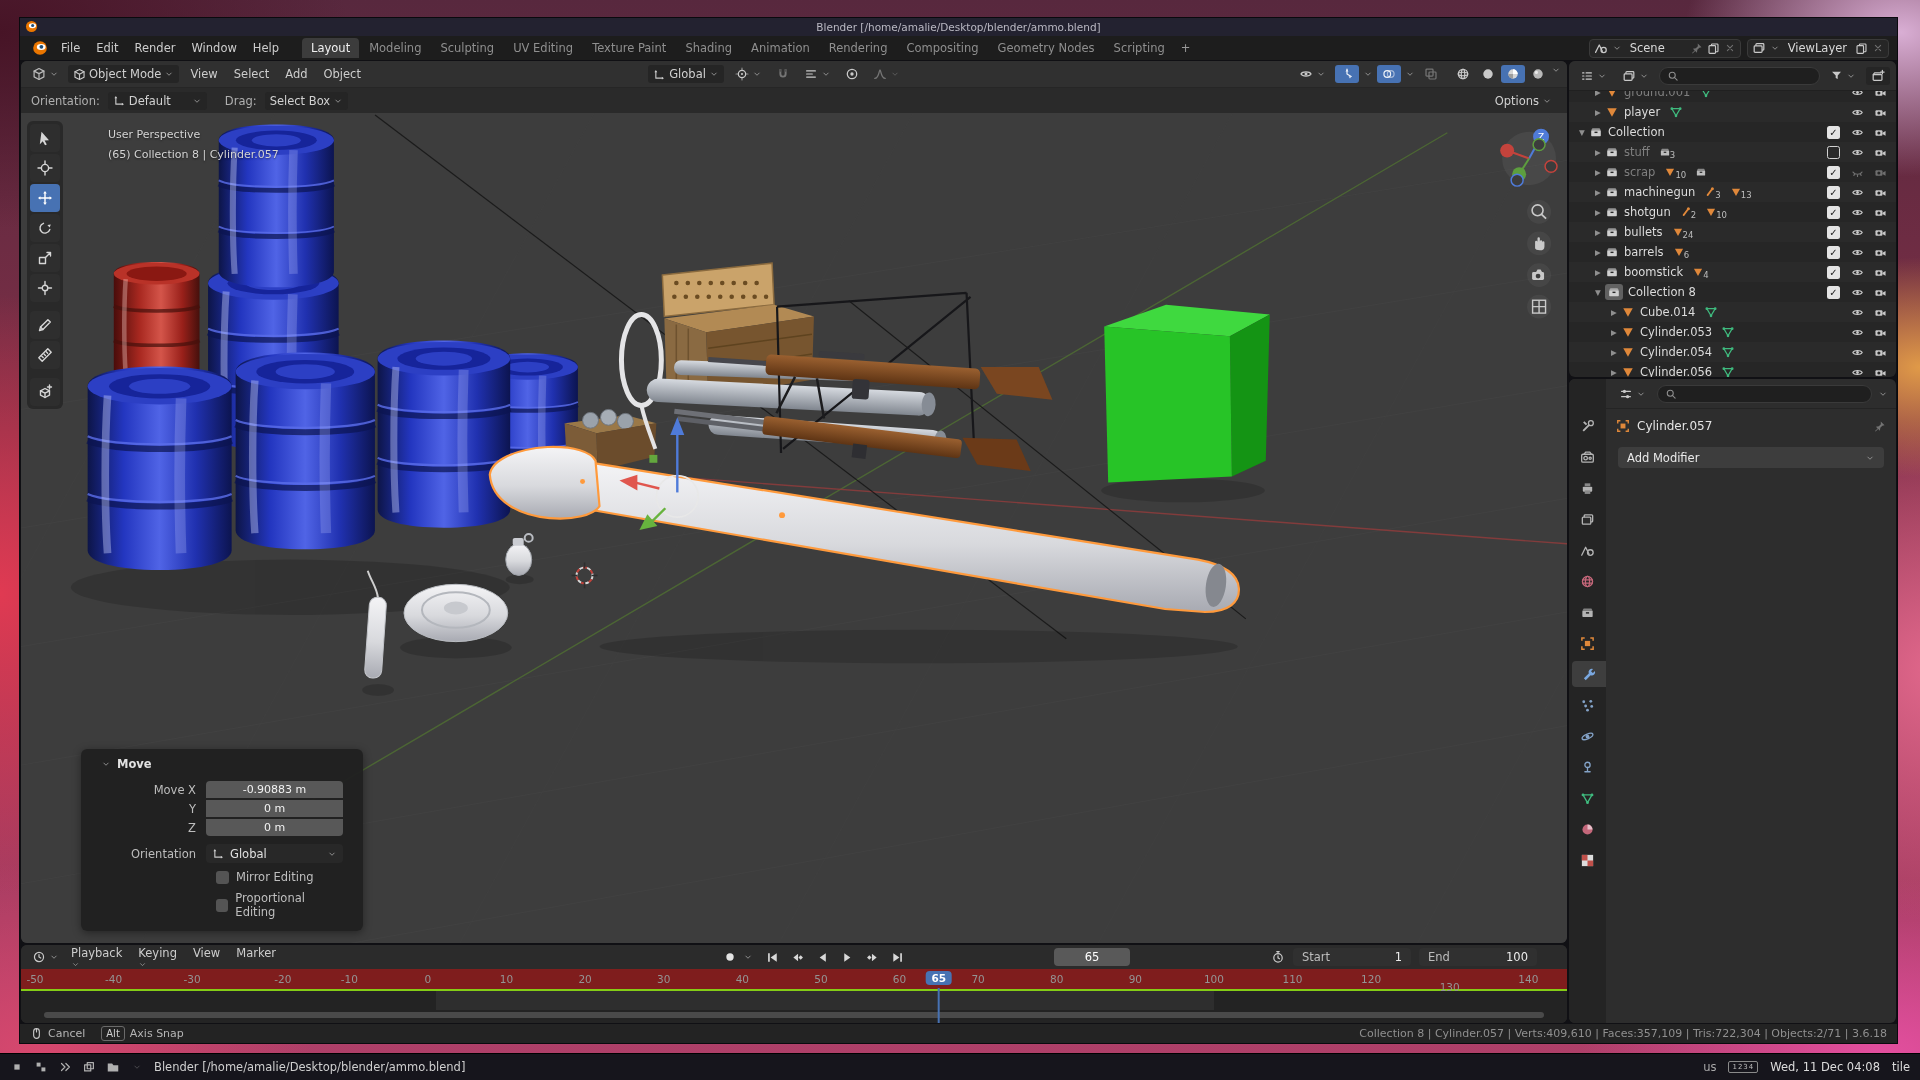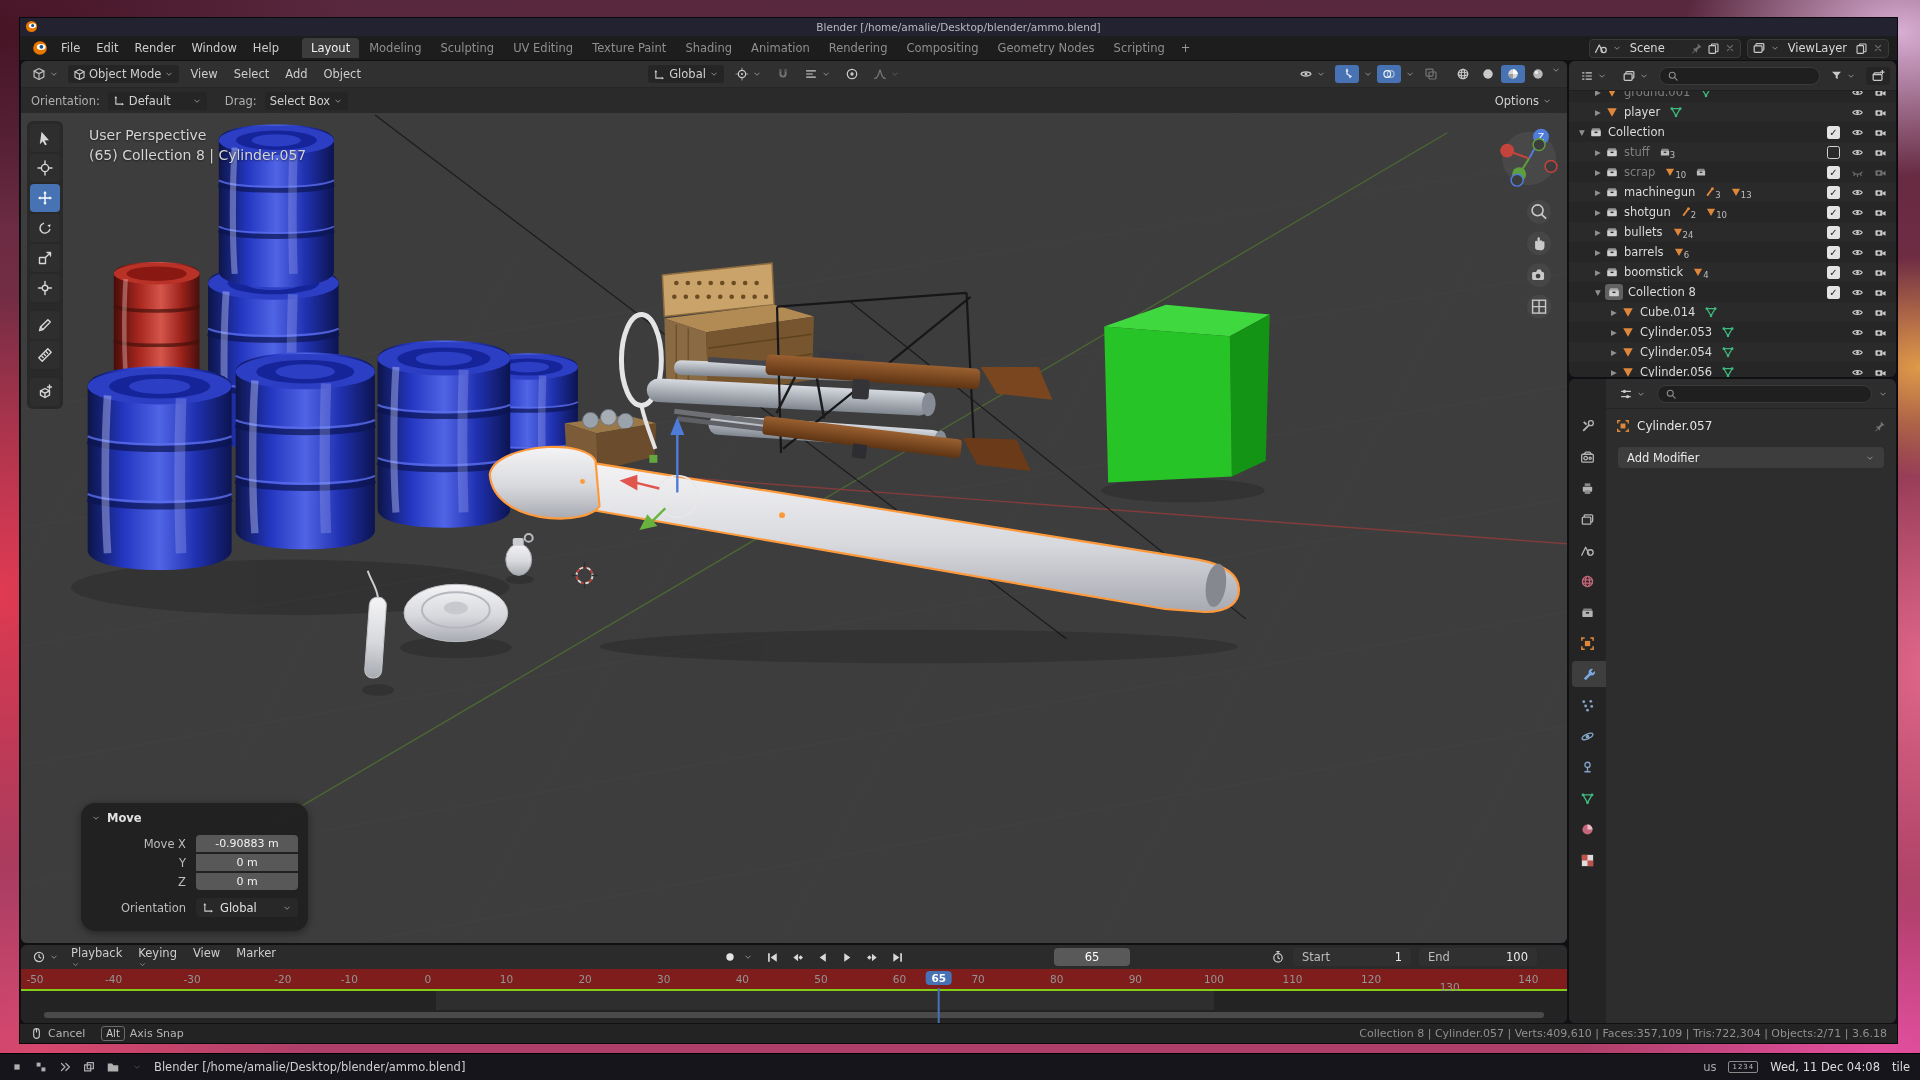--- a/index.html
+++ b/index.html
@@ -33,26 +33,26 @@
   .editor{border-radius:6px;overflow:hidden}
   .vpwrap{flex:1;display:flex;flex-direction:column;min-height:0;background:#303030}
   .vp-header{height:27px;background:#303030;display:flex;align-items:center;padding:0 6px;gap:4px;border-bottom:1px solid #262626}
   .vp-tools{height:25px;background:#2a2a2a;display:flex;align-items:center;padding:0 10px;gap:8px}
   .hbtn{display:flex;align-items:center;gap:3px;padding:2px 5px;border-radius:3px}
   .hbtn.fld{background:#252525}
   .hbtn.blue{background:#4772b3}
   .menu-row{display:flex;gap:2px}
   .viewport{flex:1;position:relative;background:#3d3d3d;overflow:hidden}
   .scene{position:absolute;inset:0;width:100%;height:100%}
-  .vp-overlay{position:absolute;left:68px;top:12px;line-height:20px;color:#d4d4d4;font-size:14px;text-shadow:0 1px 2px rgba(0,0,0,.5)}
+  .vp-overlay{position:absolute;left:87px;top:12px;line-height:20px;color:#d4d4d4;font-size:11px;text-shadow:0 1px 2px rgba(0,0,0,.5)}
   .vp-toolbar{position:absolute;left:6px;top:8px;display:flex;flex-direction:column;gap:2px;background:rgba(35,35,35,.75);padding:3px;border-radius:6px}
   .tool{width:30px;height:28px;display:flex;align-items:center;justify-content:center;border-radius:4px;background:#2e2e2e}
   .tool.active{background:#4772b3}
   .tool.gap{margin-top:7px}
-  .movepanel{position:absolute;left:60px;bottom:12px;width:227px;background:rgba(32,32,32,.96);border-radius:14px;padding:8px 10px 12px;box-shadow:0 2px 8px rgba(0,0,0,.4)}
+  .movepanel{position:absolute;left:60px;bottom:12px;width:282px;background:rgba(32,32,32,.96);border-radius:6px;padding:8px 20px 12px;box-shadow:0 2px 8px rgba(0,0,0,.4)}
   .mp-title{display:flex;align-items:center;gap:6px;color:#e2e2e2;font-weight:bold;font-size:11.5px;margin-bottom:10px}
   .mp-row{display:flex;align-items:center;margin-bottom:2px}
   .mp-label{width:105px;text-align:right;padding-right:10px;color:#bdbdbd}
   .mp-field{flex:1;background:#585858;height:17px;display:flex;align-items:center;justify-content:center;color:#f2f2f2;font-size:11px}
   .mp-field.top{border-radius:4px 4px 0 0}
   .mp-field.bot{border-radius:0 0 4px 4px}
   .mp-drop{flex:1;background:#282828;height:19px;border-radius:4px;display:flex;align-items:center;padding:0 6px;gap:5px;color:#e0e0e0}
   .mp-check{display:flex;align-items:center;gap:7px;margin:7px 0 0 115px;color:#bfbfbf}
   .cbx{width:13px;height:13px;background:#545454;border-radius:3px}
   .timeline{height:78px;background:#2b2b2b;display:flex;flex-direction:column}
@@ -771,20 +771,30 @@
                     </svg>
                   </span>
                   <span>Global</span>
                 <span style="margin-left:auto" class="chev1">
                     <svg width="10" height="10" viewBox="0 0 16 16" fill="none">
                       <path d="M4.5 6.5L8 10l3.5-3.5" fill="none" stroke="#9a9a9a" stroke-width="1.4" stroke-linecap="round" stroke-linejoin="round"></path>
                     </svg>
                   </span>
               </span>
             </div>
+            <div id="mp-checks">
+                <div class="mp-check">
+                  <span class="cbx"></span>
+                  <span>Mirror Editing</span>
+                </div>
+                <div class="mp-check">
+                  <span class="cbx"></span>
+                  <span>Proportional Editing</span>
+                </div>
+              </div>
           </div>
         </div>
       </div>
 
       <div class="editor timeline">
         <div class="tl-header">
           <span class="hbtn">
               <span id="ic-clock">
                 <svg width="14" height="14" viewBox="0 0 16 16" fill="none">
                   <circle cx="8" cy="8" r="5.2" fill="none" stroke="#c9c9c9" stroke-width="1.4" stroke-linecap="round" stroke-linejoin="round"></circle>

